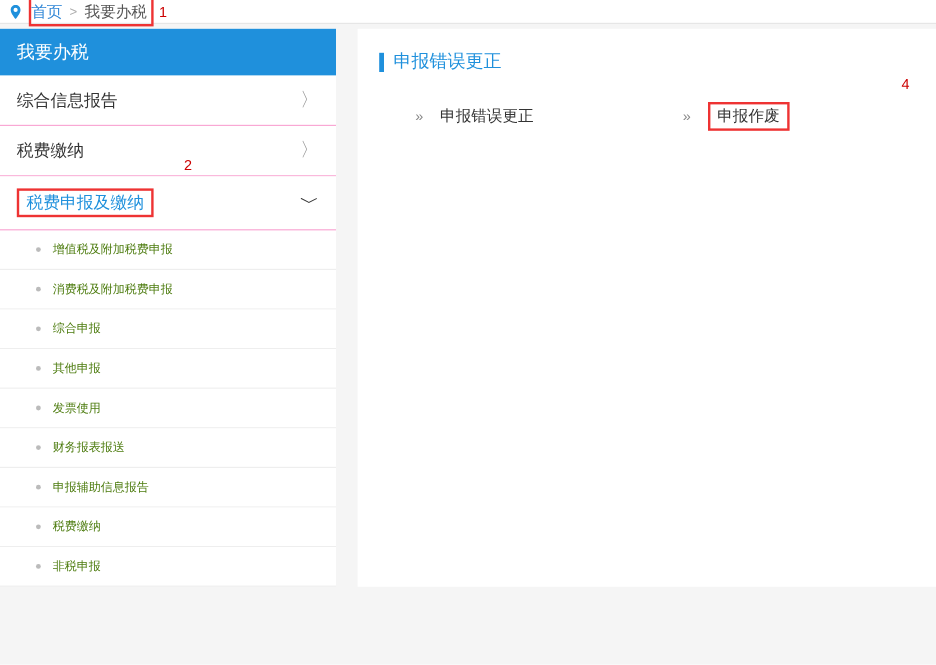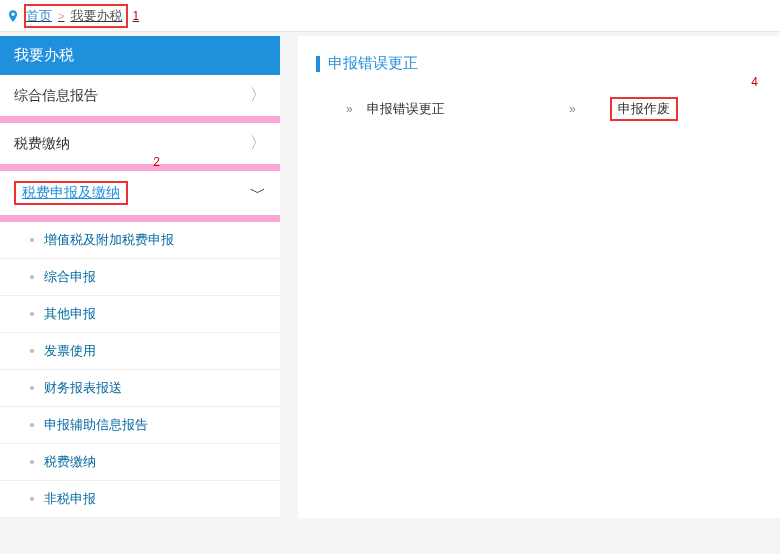--- a/index.html
+++ b/index.html
@@ -1,65 +1,64 @@
 <!DOCTYPE html>
 <html><head>
 <meta charset="utf-8">
 <style>
   * { box-sizing: border-box; margin: 0; padding: 0; }
   html, body { width: 780px; height: 554px; font-family: "Microsoft YaHei", Arial, sans-serif; font-size: 13px; color: #333; background: #fff; }
   .page { width: 780px; height: 554px; background: #f5f5f5; position: relative; }
   
   .breadcrumb-bar {
-    height: 32px; background: #fff; border-bottom: 1px solid #e6e6e6;
+    height: 20px; background: #fff; border-bottom: 1px solid #e6e6e6;
     display: flex; align-items: center; padding-left: 6px;
     font-size: 13px;
-    text-decoration: underline;
   }
   .loc-icon { width: 14px; height: 14px; margin-right: 4px; }
   .crumb-link { color: #2f86d6; cursor: pointer; }
   .crumb-sep { color: #aaa; margin: 0 6px; font-size: 11px; }
   .crumb-current { color: #555; }
   .red-box-crumb { border: 2px solid #e33; padding: 1px 4px 1px 0; display: inline-flex; align-items: center; }
   .annot-num { color:#c00; font-size:12px; margin-left:4px; }
 
   .main-wrap { display: flex; padding: 4px 0 0 0; }
 
   
   .sidebar { width: 280px; background:#fff; margin-left:0; }
   .sidebar-title {
     background: #1f90dc; color: #fff; font-size: 15px; padding: 10px 14px;
   }
   .side-item {
     display:flex; align-items:center; justify-content:space-between;
-    padding: 10px 14px; border-bottom:7px solid #f9a8d4; cursor:pointer;
+    padding: 10px 14px; border-bottom:1px solid #f9a8d4; cursor:pointer;
     font-size:14px; color:#333; background:#fff;
   }
   .side-item .chev { color:#999; font-size:16px; }
   .side-item.expanded { color:#1f90dc; }
-  .side-item.expanded .label-box { border:2px solid #e33; padding:1px 6px;text-decoration:underline; }
+  .side-item.expanded .label-box { border:2px solid #e33; padding:1px 6px; }
   .side-item.expanded .chev { color:#333; }
   .sub-list { list-style:none; }
   .sub-item {
     display:flex; align-items:center; padding:9px 10px 9px 30px;
-    border-bottom:1px solid #eee; font-size:13px; color:#0369a1; cursor:pointer;
+    border-bottom:1px solid #eee; font-size:10px; color:#4d7c0f; cursor:pointer;
     background:#fff;
   }
   .sub-item .dot { width:4px; height:4px; border-radius:50%; background:#bbb; margin-right:10px; flex:0 0 auto;}
   .side-annot2 { position:relative;}
   .side-annot2 .num2 { position:absolute; top:-16px; right:120px; color:#c00; font-size:12px;}
 
   
   .content { flex:1; background:#fff; margin-left:18px; padding:18px 18px 0 18px; }
   .section-title { display:flex; align-items:center; font-size:15px; color:#1f90dc; font-weight:500; margin-bottom:24px;}
   .section-title .bar { width:4px; height:16px; background:#1f90dc; margin-right:8px;}
   .link-row { display:flex; }
   .link-cell { flex:1; display:flex; align-items:center; font-size:13px; color:#333;}
   .link-cell .raquo { color:#888; margin:0 14px 0 30px; font-size:12px;}
-  .link-cell.second .box { border:2px solid #e33; padding:1px 6px;margin-left:20px;}
+  .link-cell.second .box { border:2px solid #e33; padding:1px 6px;}
   .link-cell.second { position:relative;}
   .link-cell.second .num4 { position:absolute; top:-22px; right:4px; color:#c00; font-size:12px;}
 </style>
 </head>
 <body>
 
 <div class="page">
 
   <div class="breadcrumb-bar">
     <svg class="loc-icon" viewBox="0 0 24 24">
@@ -89,20 +88,24 @@
       <div class="side-item expanded side-annot2">
         <span class="num2">2</span>
         <span class="label-box">税费申报及缴纳</span>
         <span class="chev">﹀</span>
       </div>
 
       <ul class="sub-list">
         <li class="sub-item">
             <span class="dot"></span>
             <span>增值税及附加税费申报</span>
+          </li>
+        <li class="sub-item">
+            <span class="dot"></span>
+            <span>消费税及附加税费申报</span>
           </li>
         <li class="sub-item">
             <span class="dot"></span>
             <span>综合申报</span>
           </li>
         <li class="sub-item">
             <span class="dot"></span>
             <span>其他申报</span>
           </li>
         <li class="sub-item">

